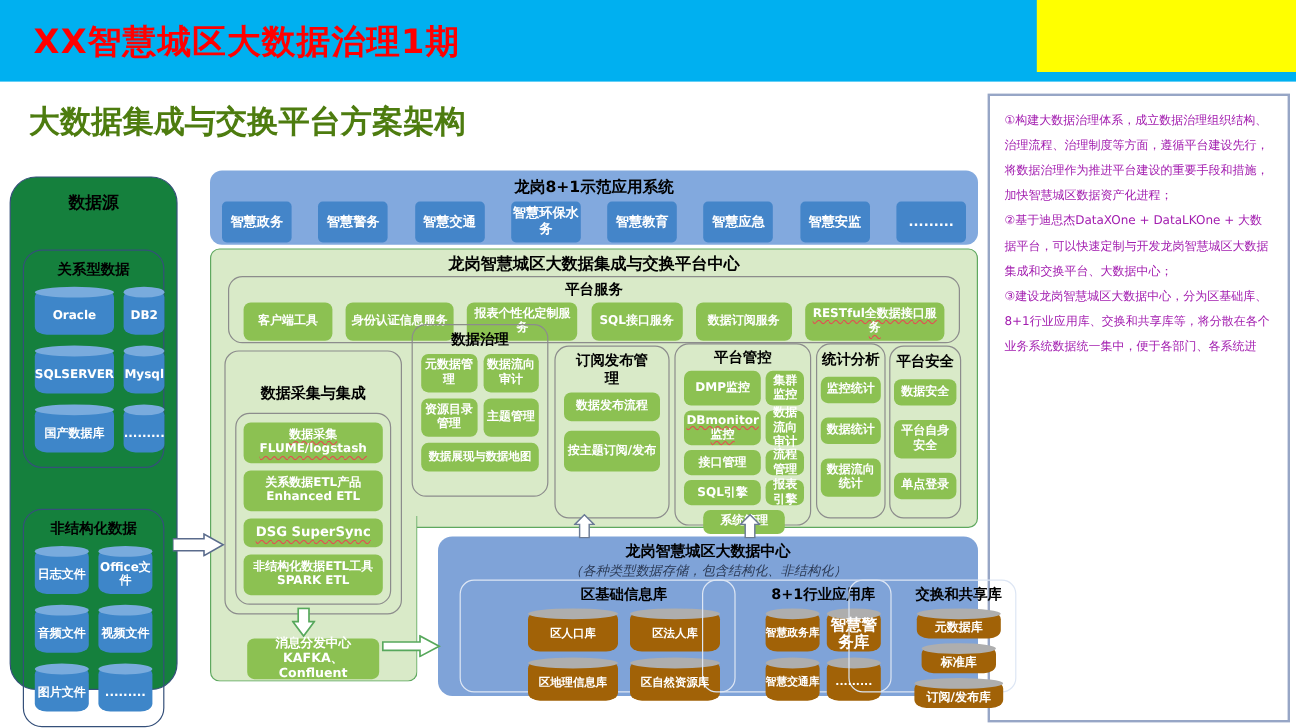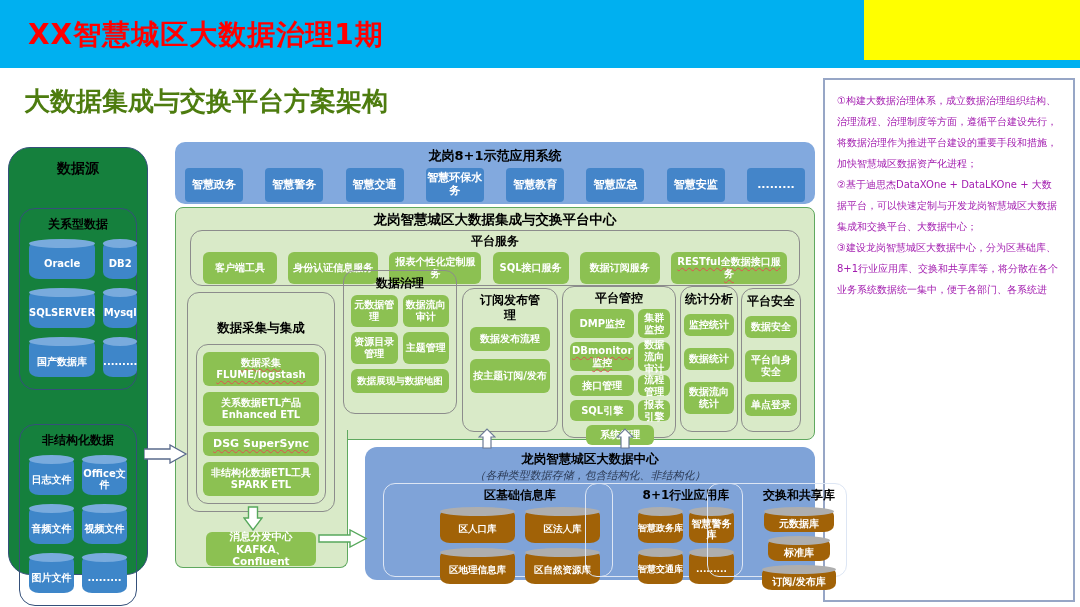--- a/index.html
+++ b/index.html
@@ -252,21 +252,21 @@
           </div>
       </div>
     </div>
 
     <div class="dc-group" style="left:220px;top:36px;width:112px;height:92px;">
       <div class="dc-group-title">8+1行业应用库</div>
       <div class="dc-grid" style="column-gap:6px;padding:7px 8px 0 8px;">
         <div class="cyl cyl-gray" style="height:28px;font-size:9px;">
             <span>智慧政务库</span>
           </div>
-        <div class="cyl cyl-gray" style="height:28px;font-size:10px;">
+        <div class="cyl cyl-gray" style="height:28px;font-size:13px;">
             <span>智慧警务库</span>
           </div>
         <div class="cyl cyl-gray" style="height:28px;font-size:9px;">
             <span>智慧交通库</span>
           </div>
         <div class="cyl cyl-gray" style="height:28px;font-size:9px;">
             <span>.........</span>
           </div>
       </div>
     </div>

